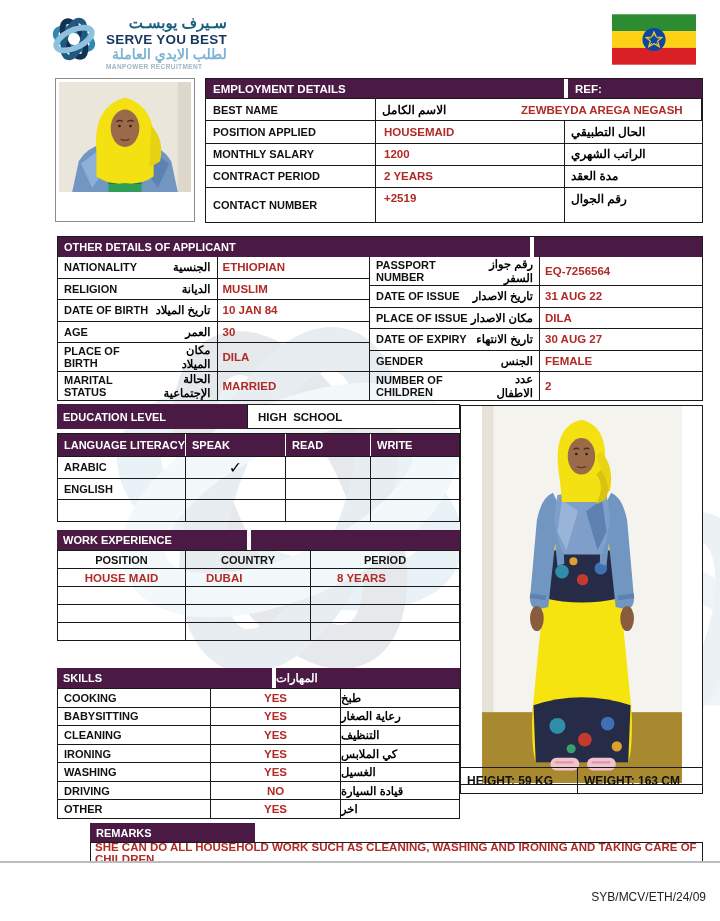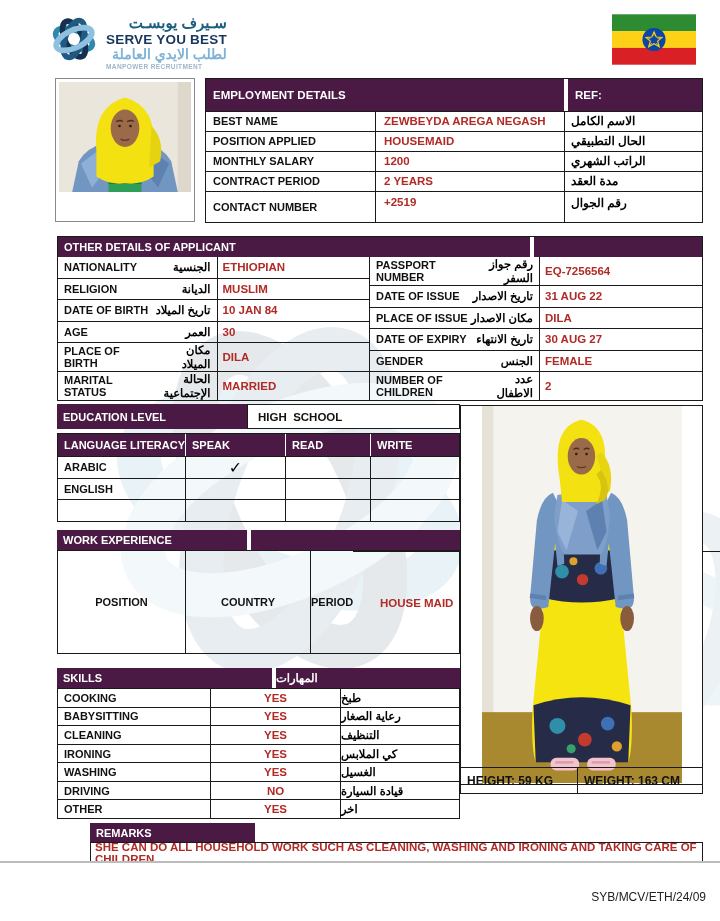--- a/index.html
+++ b/index.html
@@ -35,21 +35,21 @@
   
   .tbl { border:1.5px solid #1a1a1a; background:transparent; }
   .row { display:flex; border-top:1px solid #1a1a1a; align-items:center; }
   .row:first-child { border-top:none; }
   .cellr { border-right:1px solid #1a1a1a; height:100%; display:flex; align-items:center; }
   .lbl { font-size:11px; font-weight:bold; color:#111; }
   .val { font-size:11.5px; }
 
   
   #employment { left:205px; top:78px; width:498px; height:145px; display:flex; flex-direction:column; }
-  #employment .hdr { display:flex; height:32px; flex:none;border-radius:10px; }
+  #employment .hdr { display:flex; height:19px; flex:none;border-radius:10px; }
   #employment .hdr .t1 { width:358px; display:flex; align-items:center; padding-left:7px; font-size:11.5px; }
   #employment .hdr .gap { width:4px; background:#fff; }
   #employment .hdr .t2 { flex:1; display:flex; align-items:center; padding-left:7px; font-size:11.5px; }
   #employment .erow { flex:1; }
   #employment .erow.tall { flex:1.6; }
   #employment .c1 { width:170px; padding-left:7px; }
   #employment .c2 { width:189px; padding-left:8px; }
   #employment .c3 { flex:1; justify-content:flex-end; padding-right:8px; font-size:12px; }
 
   
@@ -87,21 +87,21 @@
   #language .w3 { width:85px; }  #language .w4 { flex:1; }
   #language .dcell { padding-left:6px; }
   #language .center { justify-content:center; padding-left:0; }
 
   
   #work { left:57px; top:530px; width:403px; display:flex; flex-direction:column; }
   #work .hdr { display:flex; height:20px; }
   #work .hdr .t1 { width:190px; display:flex; align-items:center; padding-left:6px; font-size:11px; }
   #work .hdr .gap { width:4px; background:#fff; }
   #work .hdr .t2 { flex:1; }
-  #work .grid { border:1.5px solid #1a1a1a; display:flex; flex-direction:row; height:104px; }
+  #work .grid { border:1.5px solid #1a1a1a; display:flex; flex-direction:column; height:91px; }
   #work .row { flex:1; }
   #work .w1 { width:128px; justify-content:center; }
   #work .w2 { width:125px; padding-left:20px; }
   #work .w3 { flex:1; padding-left:26px; }
   #work .headrow .cellr, #work .headrow .wlast { font-size:11px; font-weight:bold; color:#111; }
   #work .headrow .w2, #work .headrow .w3 { justify-content:center; padding-left:0; }
 
   
   #skills { left:57px; top:668px; width:403px; display:flex; flex-direction:column; }
   #skills .hdr { display:flex; height:20px; }
@@ -201,22 +201,22 @@
   </div>
 
   <div class="abs tbl" id="employment">
     <div class="hdr">
       <div class="purple t1">EMPLOYMENT DETAILS</div>
       <div class="gap"></div>
       <div class="purple t2">REF:</div>
     </div>
     <div class="row erow">
       <div class="cellr c1 lbl">BEST NAME</div>
+      <div class="cellr c3 dual rtl bold" style="border-right:none;">الاسم الكامل</div>
       <div class="cellr c2 val red">ZEWBEYDA AREGA NEGASH</div>
-      <div class="cellr c3 dual rtl bold" style="border-right:none;">الاسم الكامل</div>
     </div>
     <div class="row erow">
       <div class="cellr c1 lbl">POSITION APPLIED</div>
       <div class="cellr c2 val red">HOUSEMAID</div>
       <div class="cellr c3 dual rtl bold" style="border-right:none;">الحال التطبيقي</div>
     </div>
     <div class="row erow">
       <div class="cellr c1 lbl">MONTHLY SALARY</div>
       <div class="cellr c2 val red">1200</div>
       <div class="cellr c3 dual rtl bold" style="border-right:none;">الراتب الشهري</div>

